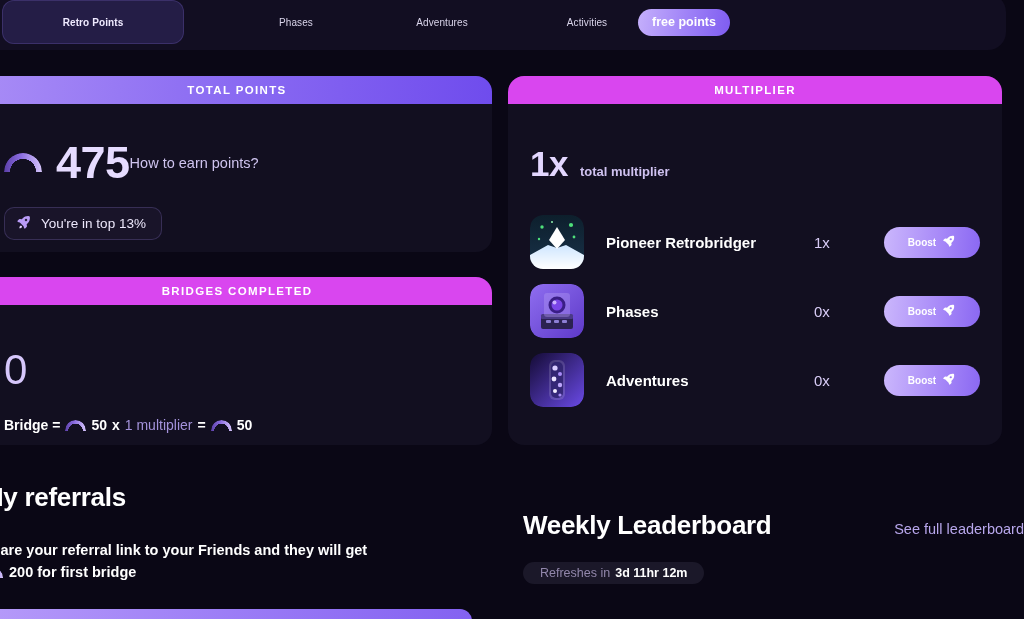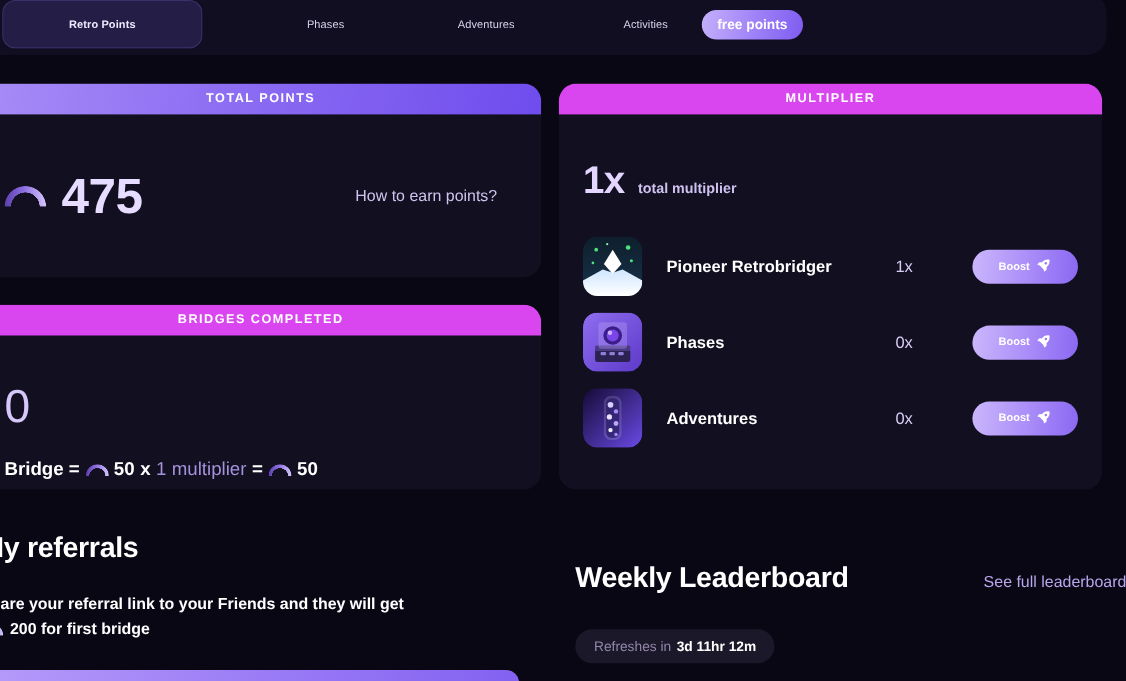--- a/index.html
+++ b/index.html
@@ -97,21 +97,21 @@
   .card-header.gradient {
     background: linear-gradient(96deg, #a88cf6 0%, #8f70f3 40%, #6f4ced 100%);
   }
   .card-header.muted {
     background: #d946ef;
   }
   .card-body { padding: 0 22px; }
 
   
   #total-points-card { left: -18px; top: 76px; width: 510px; height: 176px; }
-  .tp-row { display: flex; align-items: center; justify-content: space-between; padding-top: 52px; }
+  .tp-row { display: flex; align-items: center; justify-content: flex-start; padding-top: 36px; }
   .tp-left { display: flex; align-items: center; gap: 14px; }
   .tp-value { font-size: 45px; font-weight: 700; color: #e6dcff; line-height: 1; letter-spacing: -0.5px; }
   .tp-link { font-size: 14.5px; color: #cfc4ef; cursor: pointer; padding-right: 18px; }
   .rank-pill {
     margin-top: 22px;
     display: inline-flex;
     align-items: center;
     gap: 9px;
     height: 33px;
     padding: 0 16px 0 12px;
@@ -122,21 +122,21 @@
     color: #ece7fb;
     font-weight: 500;
     cursor: pointer;
   }
 
   
   #bridges-card { left: -18px; top: 277px; width: 510px; height: 168px; }
   .br-value { font-size: 42px; font-weight: 500; color: #d6c7fb; line-height: 1; padding-top: 44px; letter-spacing: 0.5px; }
   .br-formula {
     padding-top: 26px;
-    font-size: 17px;
+    font-size: 14px;
     font-weight: 700;
     color: #ffffff;
     display: flex;
     align-items: center;
     gap: 5px;
     white-space: nowrap;
   }
   .br-formula .muted-num { color: #a493dc; font-weight: 400; }
 
   
@@ -190,25 +190,25 @@
     font-size: 13px;
     font-weight: 700;
     color: #ffffff;
     white-space: nowrap;
   }
 
   #leaderboard-section { position: absolute; left: 523px; top: 510px; width: 501px; }
   .lb-head { display: flex; align-items: baseline; justify-content: space-between; }
   .lb-link { font-size: 14.5px; color: #b8a7ec; cursor: pointer; }
   .refresh-pill {
-    margin-top: 31px;
+    margin-top: 21px;
     display: inline-flex;
     align-items: center;
     gap: 5px;
-    height: 31px;
+    height: 22px;
     padding: 0 17px;
     border-radius: 999px;
     background: #1b1829;
     font-size: 12.5px;
     color: #9287ab;
   }
   .refresh-pill b { color: #ffffff; font-weight: 700; }
 
   
   .arch {
@@ -251,20 +251,30 @@
 
   <section class="card" id="total-points-card">
     <div class="card-header gradient">TOTAL POINTS</div>
     <div class="card-body">
       <div class="tp-row">
         <div class="tp-left">
           <span class="arch arch-30"></span>
           <span class="tp-value">475</span>
         </div>
         <a class="tp-link">How to earn points?</a>
+      </div>
+      <div class="rank-pill">
+        <span>
+          <svg width="16" height="16" viewBox="0 0 24 24" fill="none">
+            <path d="M19.5 3.2c-3.6-.5-7 .9-9.3 3.2l-1.6 1.6-2.6-.4a1.6 1.6 0 0 0-1.4.45L2.4 10.3c-.5.5-.3 1.35.4 1.55l2.9.85 5.6 5.6.85 2.9c.2.7 1.05.9 1.55.4l2.25-2.2c.38-.38.54-.9.45-1.4l-.4-2.6 1.6-1.6c2.3-2.3 3.7-5.7 3.2-9.3a1.3 1.3 0 0 0-1.35-1.3Z" fill="#b99cf7"></path>
+            <circle cx="15" cy="9" r="1.9" fill="#2a2140"></circle>
+            <path d="M6.2 17.8c-.9.9-1.2 3.6-1.2 3.6s2.7-.3 3.6-1.2c.6-.6.6-1.5 0-2.1-.6-.6-1.8-.9-2.4-.3Z" fill="#e2d4ff"></path>
+          </svg>
+        </span>
+        <span>You're in top 13%</span>
       </div>
     </div>
   </section>
 
   <section class="card" id="bridges-card">
     <div class="card-header muted">BRIDGES COMPLETED</div>
     <div class="card-body">
       <div class="br-value">0</div>
       <div class="br-formula">
         <span>Bridge =</span>

